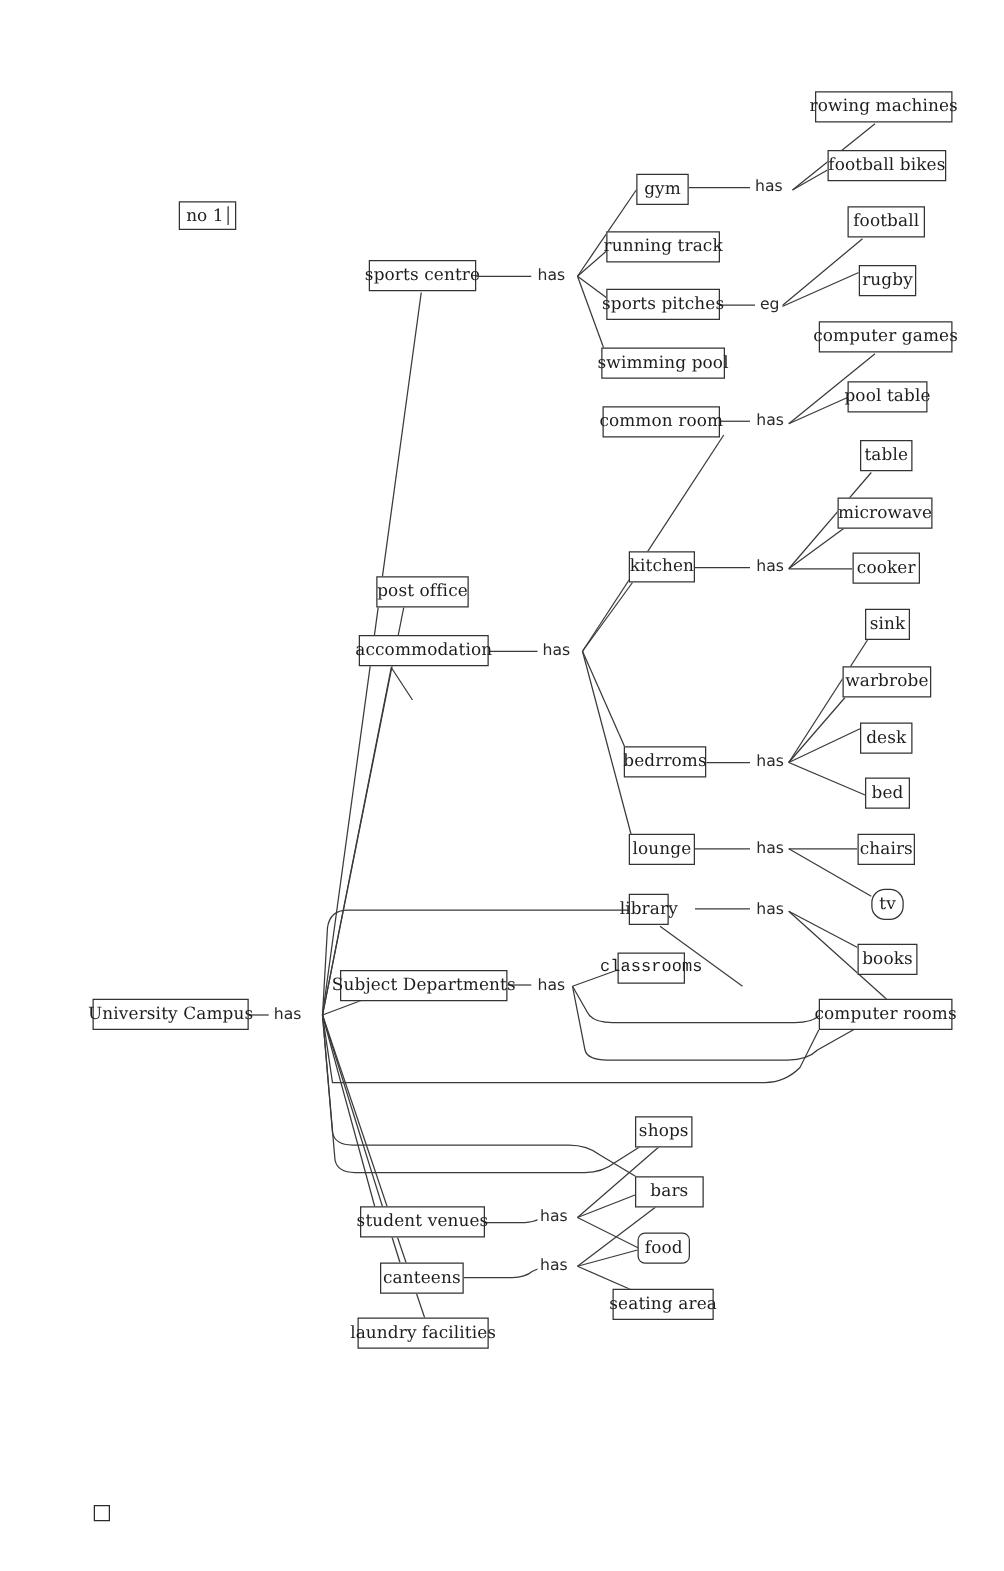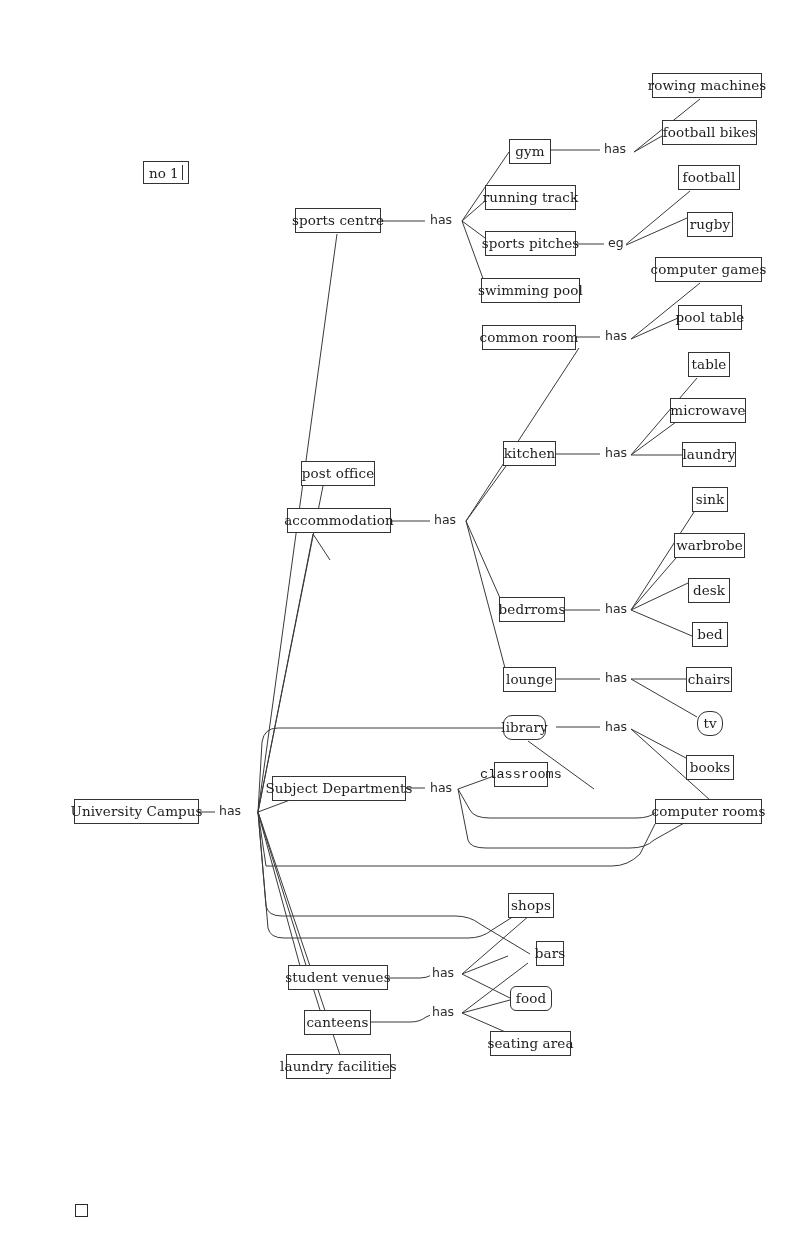--- a/index.html
+++ b/index.html
@@ -215,53 +215,53 @@
   <div class="node" style="left:655px; top:257px; width:107px;">computer games</div>
 
   <div class="node" style="left:678px; top:305px; width:64px;">pool table</div>
 
   <div class="node" style="left:503px; top:441px; width:53px;text-align:right;">kitchen</div>
 
   <div class="node" style="left:688px; top:352px; width:42px;">table</div>
 
   <div class="node" style="left:670px; top:398px; width:76px;">microwave</div>
 
-  <div class="node" style="left:682px; top:442px; width:54px;">laundry</div>
+  <div class="node" style="left:682px; top:442px; width:54px;">cooker</div>
 
   <div class="node" style="left:499px; top:597px; width:66px;">bedrroms</div>
 
   <div class="node" style="left:692px; top:487px; width:36px;">sink</div>
 
   <div class="node" style="left:674px; top:533px; width:71px;">warbrobe</div>
 
   <div class="node" style="left:688px; top:578px; width:42px;">desk</div>
 
   <div class="node" style="left:692px; top:622px; width:36px;">bed</div>
 
   <div class="node" style="left:503px; top:667px; width:53px;">lounge</div>
 
   <div class="node" style="left:686px; top:667px; width:46px;">chairs</div>
 
   <div class="node" style="left:697px; top:711px; width:26px;border-radius:11px;">tv</div>
 
-  <div class="node" style="left:503px; top:715px; width:43px;border-radius:9px;">library</div>
+  <div class="node" style="left:503px; top:715px; width:32px;">library</div>
 
   <div class="node" style="left:686px; top:755px; width:48px;">books</div>
 
   <div class="node" style="left:655px; top:799px; width:107px;">computer rooms</div>
 
   <div class="node" style="left:272px; top:776px; width:134px;">Subject Departments</div>
 
   <div class="node" style="left:494px; top:762px; width:54px;font-family:Liberation Mono, monospace;">classrooms</div>
 
   <div class="node" style="left:508px; top:893px; width:46px;">shops</div>
 
   <div class="node" style="left:288px; top:965px; width:100px;">student venues</div>
 
-  <div class="node" style="left:536px; top:941px; width:28px;">bars</div>
+  <div class="node" style="left:508px; top:941px; width:55px;">bars</div>
 
   <div class="node" style="left:510px; top:986px; width:42px;border-radius:6px;">food</div>
 
   <div class="node" style="left:304px; top:1010px; width:67px;">canteens</div>
 
   <div class="node" style="left:490px; top:1031px; width:81px;">seating area</div>
 
   <div class="node" style="left:286px; top:1054px; width:105px;">laundry facilities</div>
 
   <div class="link-label" style="left:217px; top:805px;">has</div>

